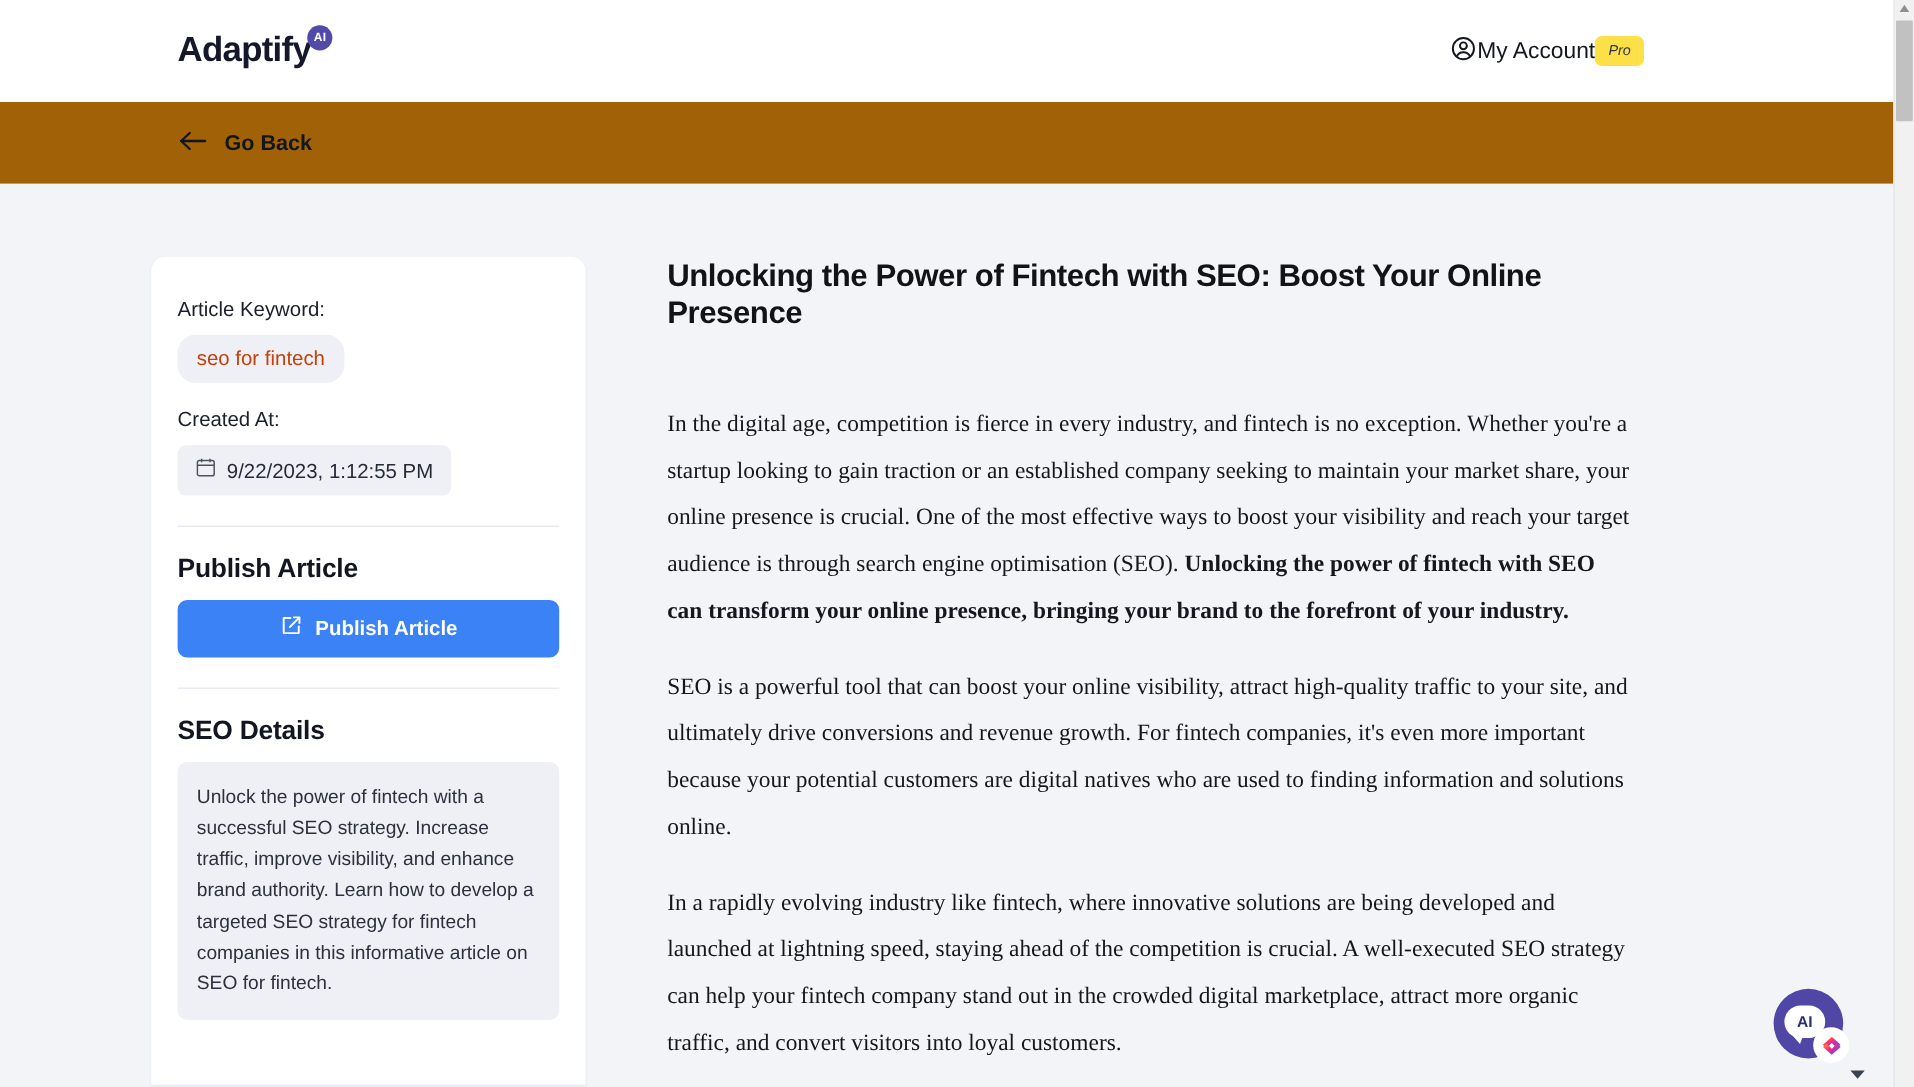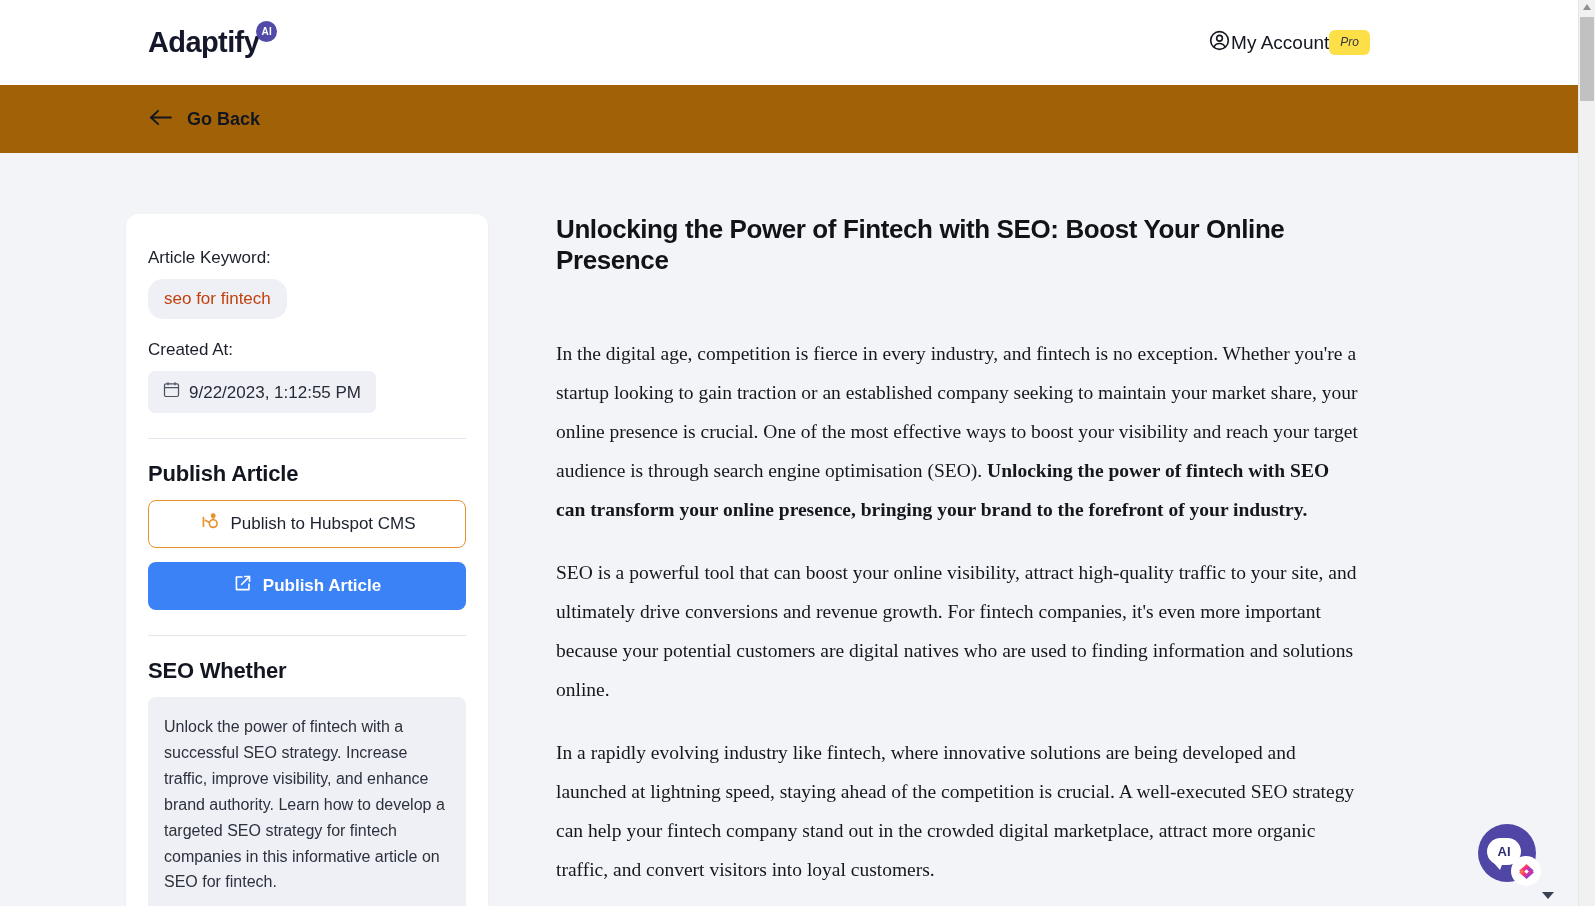--- a/index.html
+++ b/index.html
@@ -365,47 +365,35 @@
             <path d="M1.6 7.1h14.8M5.3 1.4v3.1M12.7 1.4v3.1"></path>
           </svg>
         </span>
         <span>9/22/2023, 1:12:55 PM</span>
       </div>
 
       <div class="divider"></div>
 
       <h2 class="card-h2">Publish Article</h2>
 
-      <button class="btn btn-hubspot">
-        <span>
-          <svg width="21" height="21" viewBox="0 0 24 24" fill="none" stroke="#e8912f" stroke-width="1.9">
-            <circle cx="17.4" cy="14.4" r="4.4"></circle>
-            <circle cx="17.4" cy="5.3" r="1.9" fill="#e8912f"></circle>
-            <path d="M17.4 7.2v2.9"></path>
-            <path d="M13.1 13.1 7.6 10.4"></path>
-            <path d="M6.2 6.6v11.6"></path>
-          </svg>
-        </span>
-        <span>Publish to Hubspot CMS</span>
-      </button>
 
       <button class="btn btn-publish">
         <span>
           <svg width="19" height="19" viewBox="0 0 20 20" fill="none" stroke="#ffffff" stroke-width="1.7" stroke-linecap="round" stroke-linejoin="round">
             <path d="M9.5 3.2H3.6v13.2h13.2v-5.9"></path>
             <path d="M12.4 2.6h5v5"></path>
             <path d="M9 11 17.2 2.8"></path>
           </svg>
         </span>
         <span>Publish Article</span>
       </button>
 
       <div class="divider"></div>
 
-      <h2 class="card-h2">SEO Whether</h2>
+      <h2 class="card-h2">SEO Details</h2>
       <div class="meta-box">Unlock the power of fintech with a successful SEO strategy. Increase traffic, improve visibility, and enhance brand authority. Learn how to develop a targeted SEO strategy for fintech companies in this informative article on SEO for fintech.</div>
 
     </aside>
 
     <main class="article">
       <h1 class="article-title">Unlocking the Power of Fintech with SEO: Boost Your Online Presence</h1>
 
       <p><span>In the digital age, competition is fierce in every industry, and fintech is no exception. Whether you're a startup looking to gain traction or an established company seeking to maintain your market share, your online presence is crucial. One of the most effective ways to boost your visibility and reach your target audience is through search engine optimisation (SEO). </span><b>Unlocking the power of fintech with SEO can transform your online presence, bringing your brand to the forefront of your industry.</b></p>
 
       <p>SEO is a powerful tool that can boost your online visibility, attract high-quality traffic to your site, and ultimately drive conversions and revenue growth. For fintech companies, it's even more important because your potential customers are digital natives who are used to finding information and solutions online.</p>

